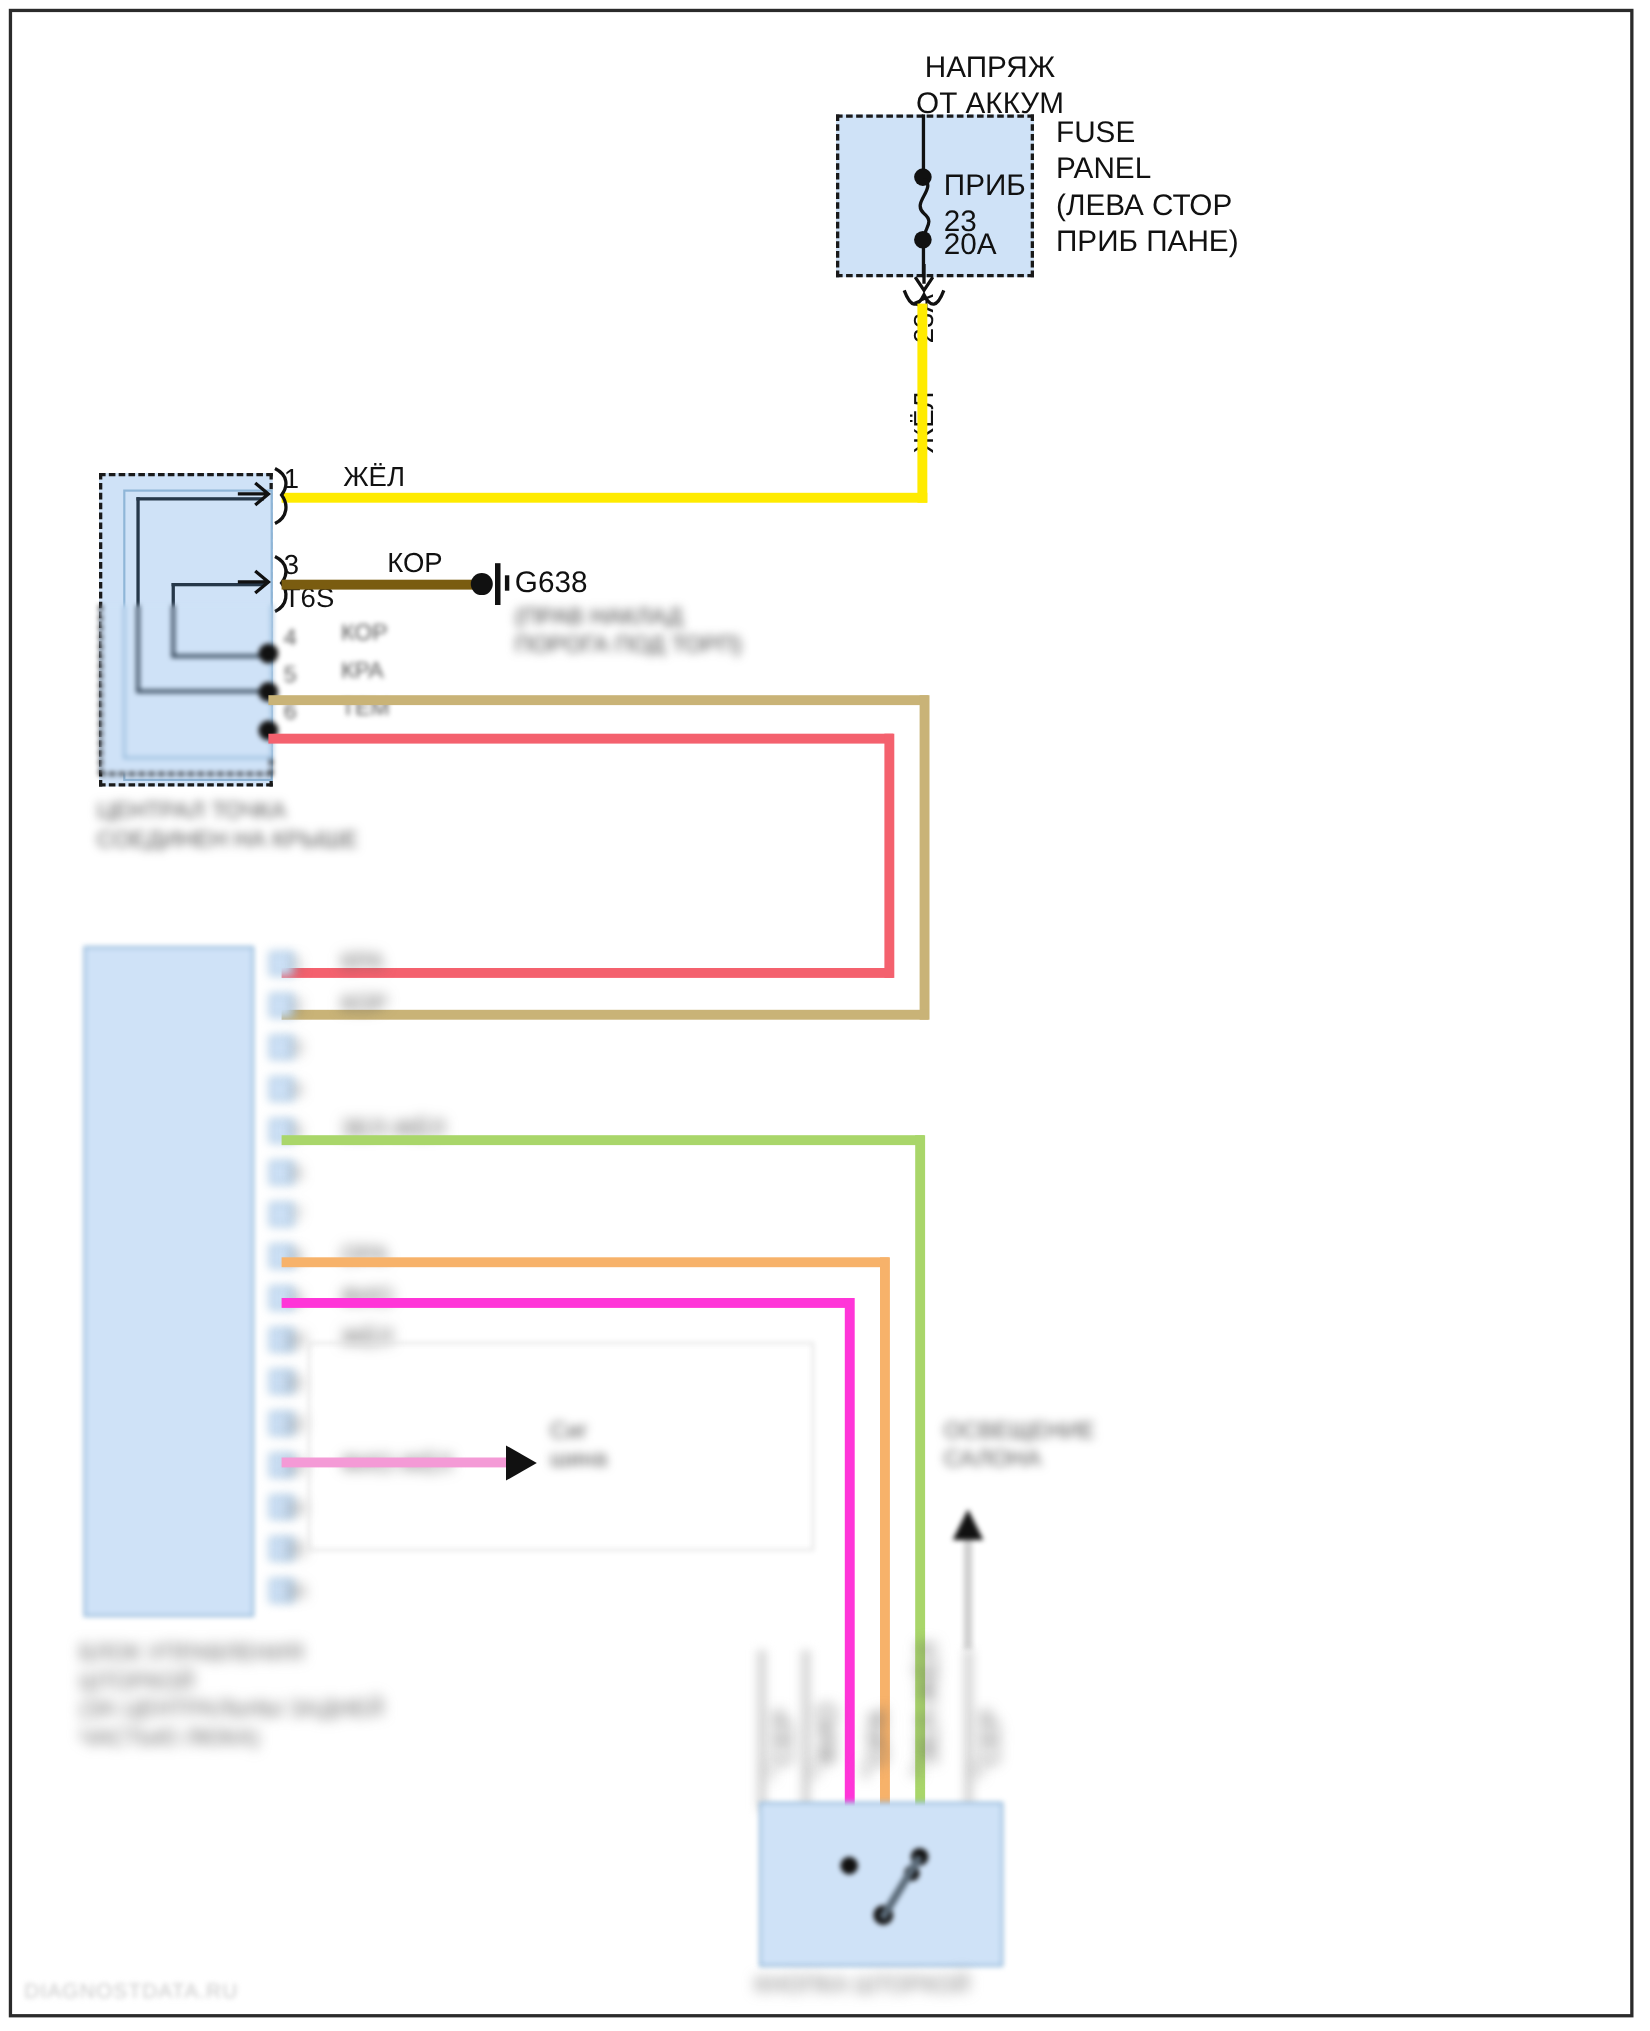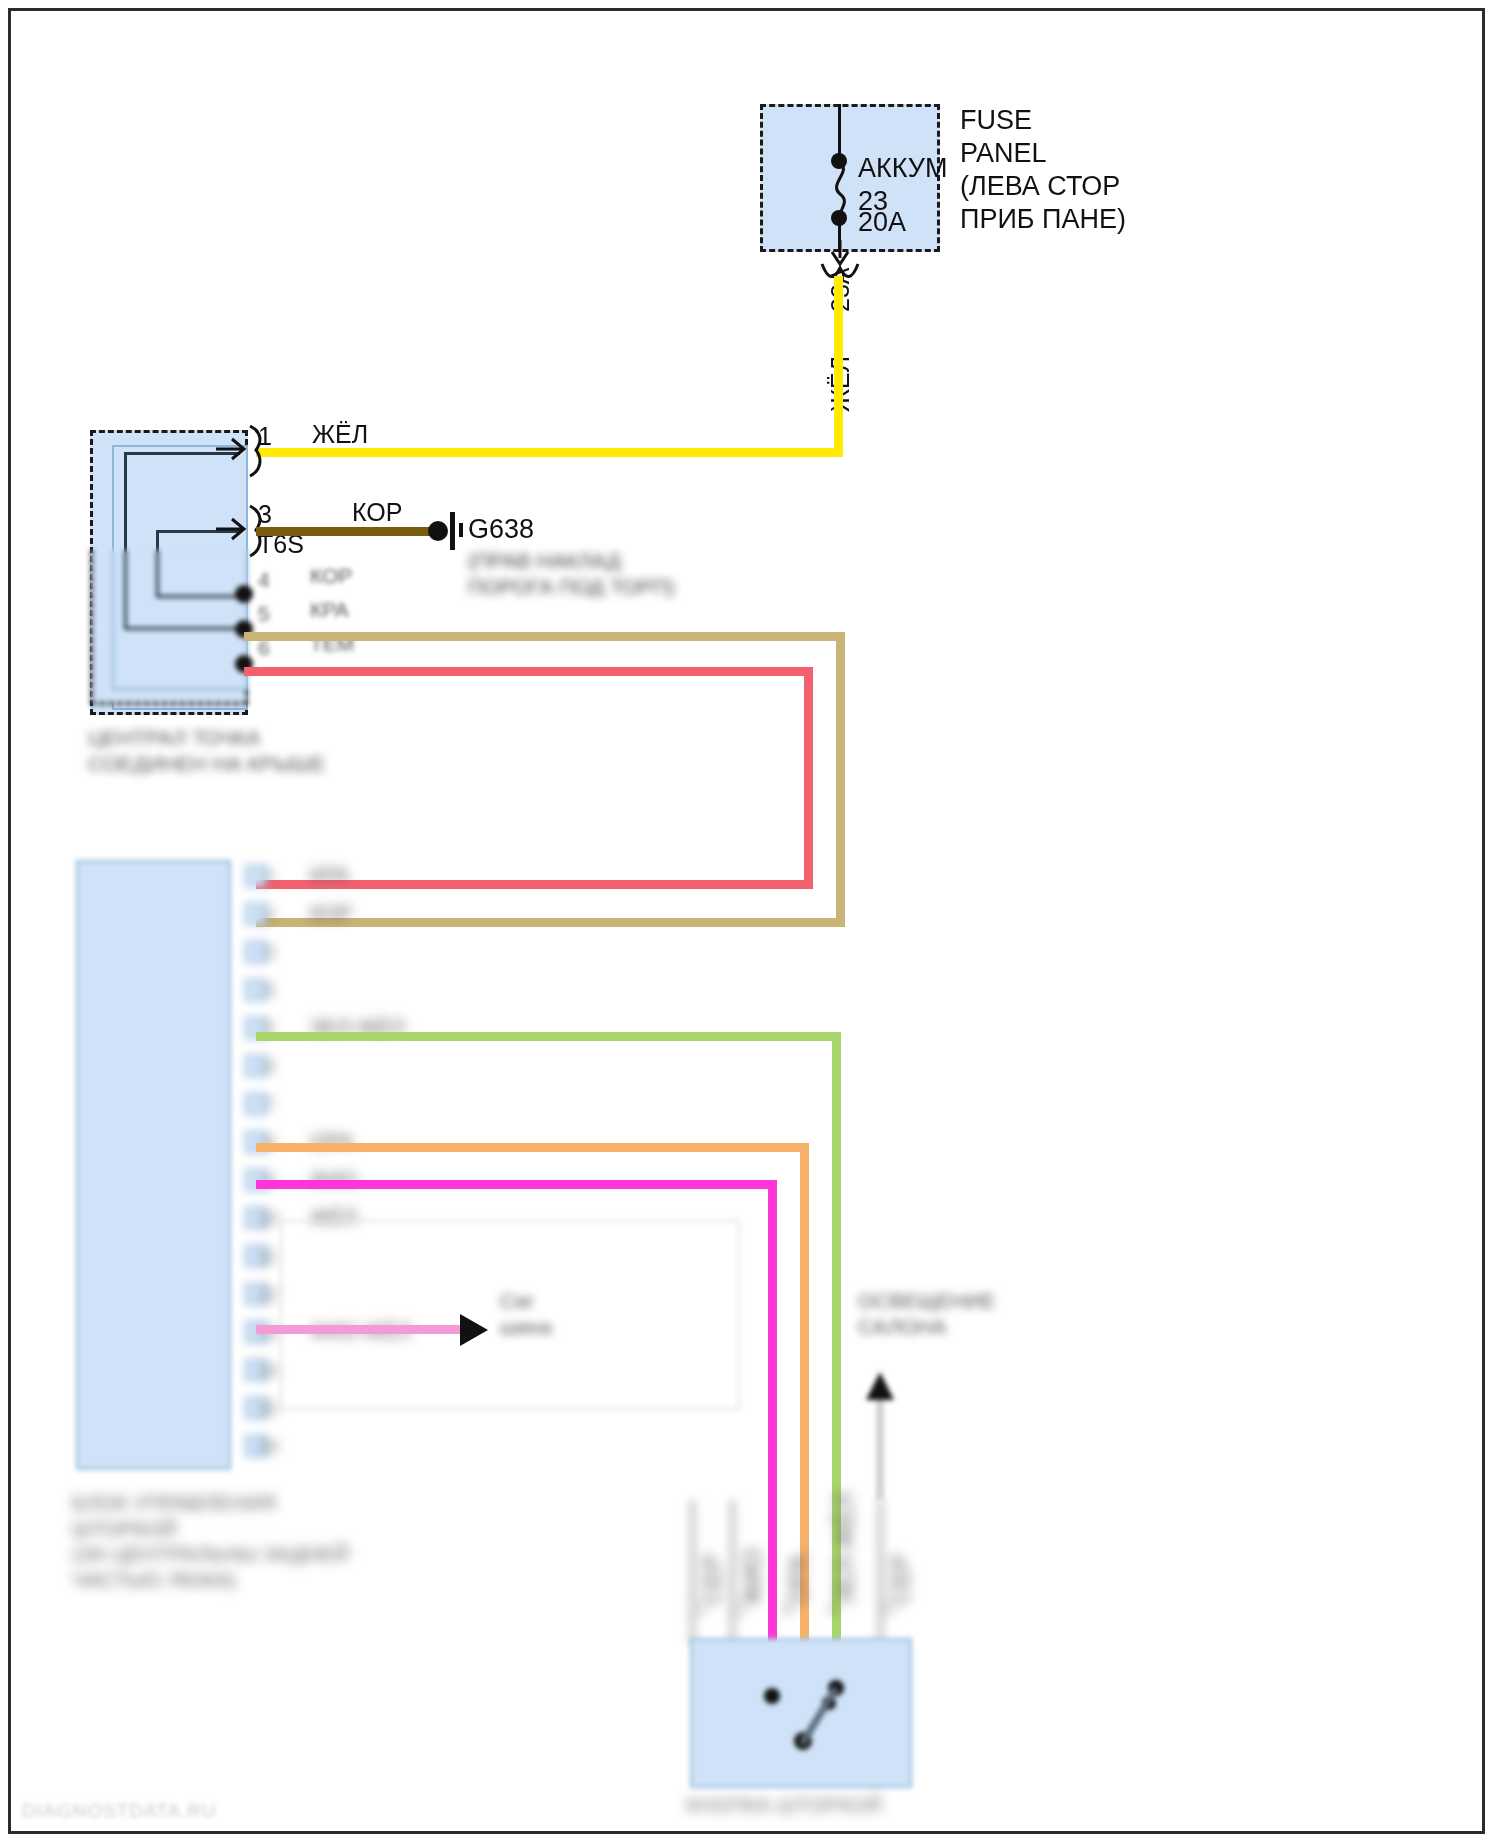--- a/index.html
+++ b/index.html
@@ -45,37 +45,38 @@
   .cap{position:absolute;background:#111;}
 
   #watermark{position:absolute;left:22px;top:1800px;font-size:19px;color:#c9c9c9;letter-spacing:1px;}
 </style>
 </head>
 <body>
 
 <div id="page">
   <div id="frame"></div>
 
+  <div class="lbl lbl-ru" style="left:790px;top:45px;width:220px;text-align:center;">НАПРЯЖ<br>ОТ АККУМ</div>
 
   <div class="dashbox" style="left:760px;top:104px;width:180px;height:148px;"></div>
 
   <div class="w" style="left:838px;top:104px;width:3px;height:55px;background:#111;"></div>
   <div class="dot" style="left:831px;top:153px;width:16px;height:16px;"></div>
 
   <svg style="position:absolute;left:826px;top:162px;" width="30" height="54" viewBox="0 0 30 54">
     <path d="M14 0 C 26 10, 2 22, 14 32 C 24 40, 14 46, 14 54" fill="none" stroke="#111" stroke-width="3"></path>
   </svg>
   <div class="dot" style="left:831px;top:210px;width:16px;height:16px;"></div>
   <div class="w" style="left:838px;top:222px;width:3px;height:30px;background:#111;"></div>
 
   <svg style="position:absolute;left:824px;top:240px;" width="32" height="28" viewBox="0 0 32 28">
     <path d="M16 0 L16 18 M8 12 L16 24 L24 12" fill="none" stroke="#111" stroke-width="3"></path>
   </svg>
 
-  <div class="lbl lbl-ru" style="left:858px;top:152px;">АККУМ</div>
+  <div class="lbl lbl-ru" style="left:858px;top:152px;">ПРИБ</div>
   <div class="lbl lbl-ru" style="left:858px;top:185px;text-align:center;">23</div>
   <div class="lbl lbl-ru" style="left:858px;top:206px;">20A</div>
 
   <div class="lbl lbl-en" style="left:960px;top:104px;">FUSE<br>PANEL<br>(ЛЕВА СТОР<br>ПРИБ ПАНЕ)</div>
 
   <svg style="position:absolute;left:820px;top:262px;" width="42" height="22" viewBox="0 0 42 22">
     <path d="M2 2 C 8 18, 14 18, 20 6 C 26 18, 32 18, 38 2" fill="none" stroke="#111" stroke-width="3"></path>
   </svg>
 
   <div class="rot" style="left:826px;top:312px;">23A</div>

